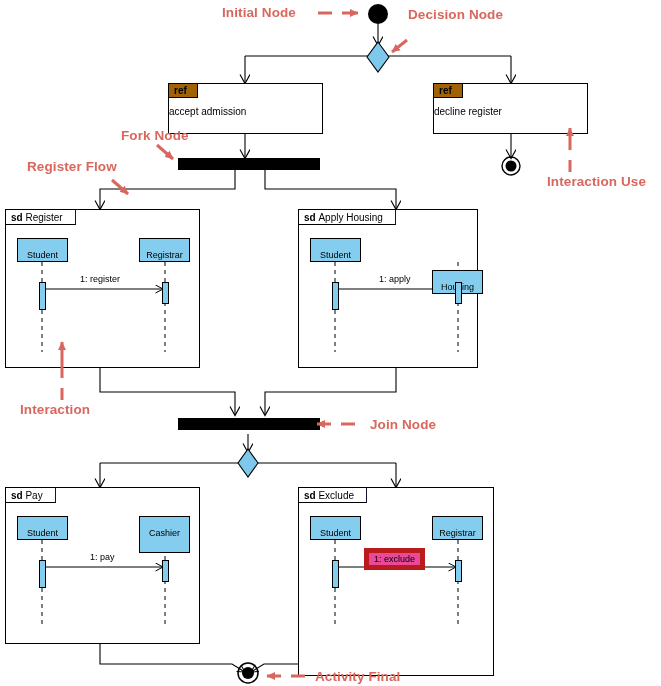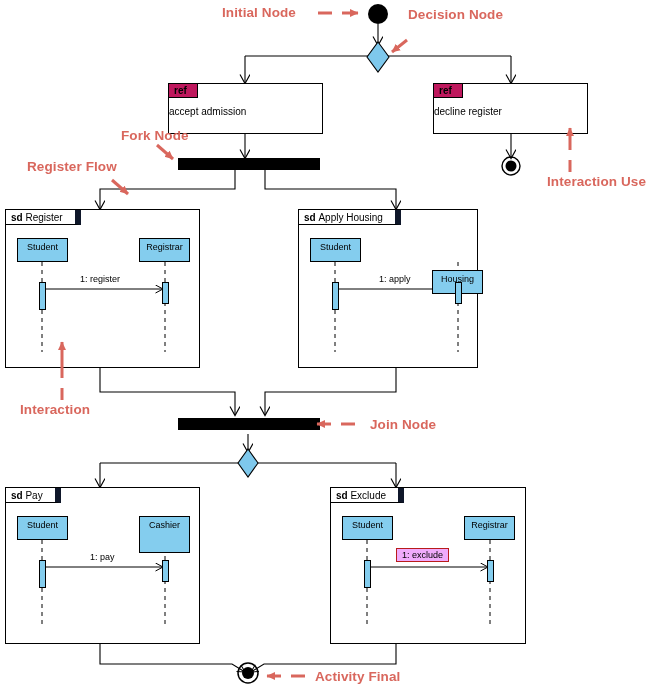--- a/index.html
+++ b/index.html
@@ -32,21 +32,21 @@
     background: #ffffff;
     border: 1px solid #000000;
     box-sizing: border-box;
   }
   .frame-tag {
     position: absolute;
     left: 0;
     top: 0;
     height: 15px;
     background: #ffffff;
-    border-right: 6px solid #0f172a;
+    border-right: 1px solid #0f172a;
     border-bottom: 1px solid #000000;
     font-size: 10px;
     line-height: 15px;
     padding: 0 12px 0 5px;
     white-space: nowrap;
     color: #000000;
     box-sizing: border-box;
   }
   .frame-tag .kw { font-weight: bold; }
   .frame-tag .nm { font-weight: normal; }
@@ -54,21 +54,21 @@
   .refbox {
     position: absolute;
     background: #ffffff;
     border: 1px solid #000000;
     box-sizing: border-box;
   }
   .refbox-tag {
     position: absolute;
     left: 0; top: 0;
     height: 14px;
-    background: #be185d;
+    background: #a16207;
     border-right: 1px solid #000000;
     border-bottom: 1px solid #000000;
     font-size: 10px;
     font-weight: bold;
     line-height: 14px;
     padding: 0 10px 0 5px;
     box-sizing: border-box;
   }
   .refbox-label {
     position: absolute;
@@ -80,39 +80,39 @@
   }
   
   .lifeline-head {
     position: absolute;
     background: #84cdee;
     border: 1px solid #000000;
     box-sizing: border-box;
     font-size: 9px;
     text-align: center;
     line-height: 12px;
-    padding-top: 2px;
+    padding-top: 10px;
     color: #000000;
   }
   .activation {
     position: absolute;
     width: 7px;
     background: #84cdee;
     border: 1px solid #000000;
     box-sizing: border-box;
   }
   .msg-label {
     position: absolute;
     font-size: 9px;
     color: #000000;
     white-space: nowrap;
   }
   .msg-label.boxed {
-    border: 1px solid #b91c1c;
-    background: #f0abfc;
+    border: 5px solid #b91c1c;
+    background: #ec4899;
     padding: 1px 5px 1px 5px;
   }
   
   .annot {
     position: absolute;
     color: #d9675d;
     font-size: 13.5px;
     font-weight: bold;
     white-space: nowrap;
     letter-spacing: 0.1px;
@@ -237,21 +237,21 @@
       <line x1="159" y1="52" x2="159" y2="140" stroke="#000000" stroke-width="1" stroke-dasharray="4,4"></line>
       <line x1="36" y1="79" x2="157" y2="79" stroke="#000000" stroke-width="1" marker-end="url(#openArrowSm)"></line>
     </svg>
     <div class="lifeline-head" style="left:11px; top:28px; width:51px; height:24px;">Student</div>
     <div class="lifeline-head" style="left:133px; top:28px; width:51px; height:37px;">Cashier</div>
     <div class="activation" style="left:33px; top:72px; height:28px;"></div>
     <div class="activation" style="left:156px; top:72px; height:22px;"></div>
     <div class="msg-label" style="left:84px; top:64px;">1: pay</div>
   </div>
 
-  <div class="frame" style="left:298px; top:487px; width:196px; height:157px;margin-left:32px;">
+  <div class="frame" style="left:298px; top:487px; width:196px; height:189px;">
     <div class="frame-tag">
       <span class="kw">sd </span>
       <span class="nm">Exclude</span>
     </div>
     <svg class="layer" style="width:196px;height:157px;" viewBox="0 0 196 157">
       <line x1="36" y1="52" x2="36" y2="140" stroke="#000000" stroke-width="1" stroke-dasharray="4,4"></line>
       <line x1="159" y1="52" x2="159" y2="140" stroke="#000000" stroke-width="1" stroke-dasharray="4,4"></line>
       <line x1="36" y1="79" x2="157" y2="79" stroke="#000000" stroke-width="1" marker-end="url(#openArrowSm)"></line>
     </svg>
     <div class="lifeline-head" style="left:11px; top:28px; width:51px; height:24px;">Student</div>

